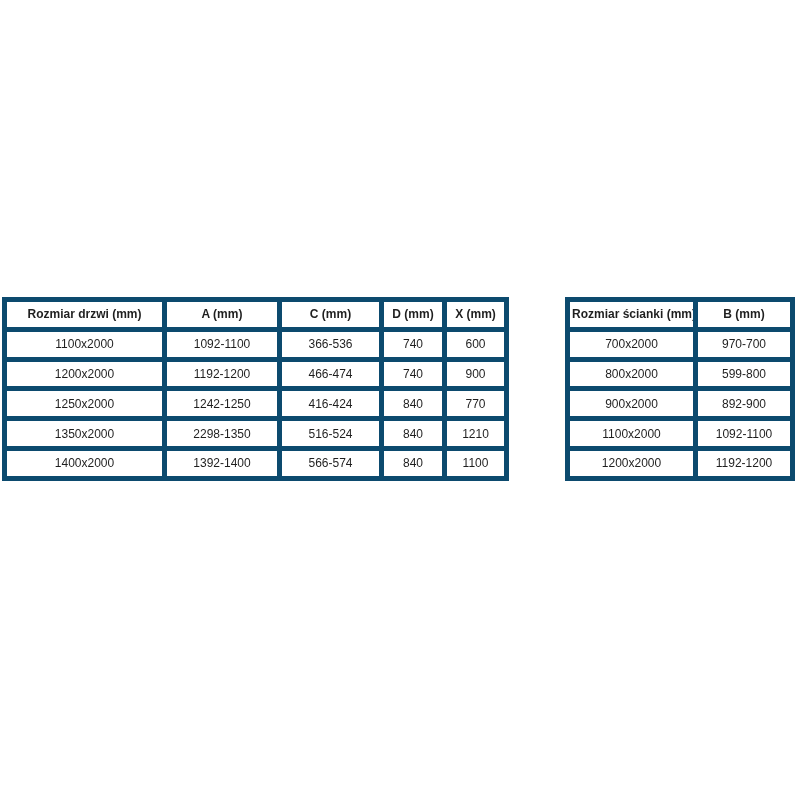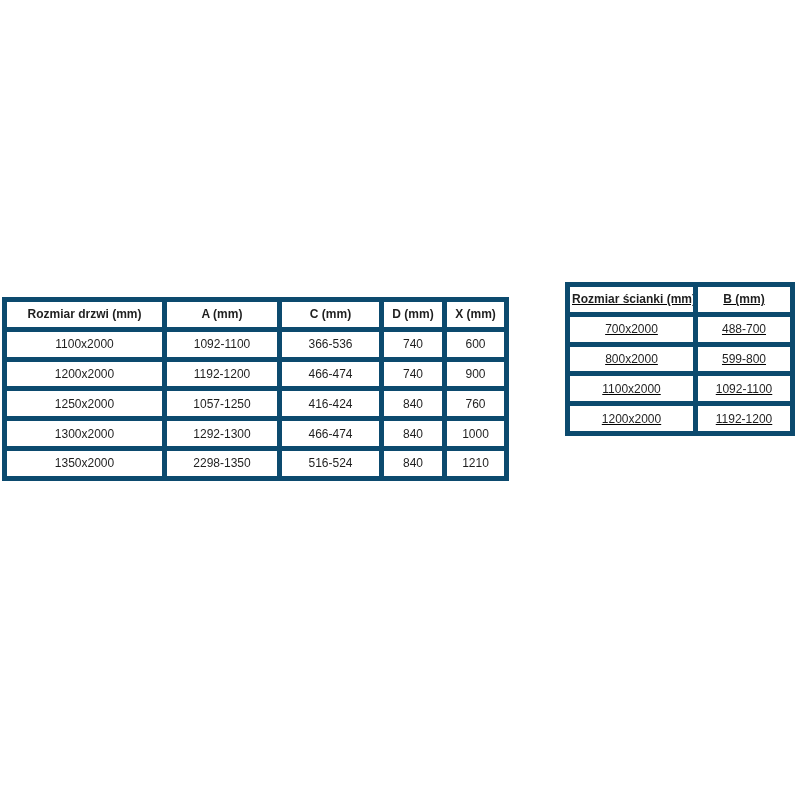--- a/index.html
+++ b/index.html
@@ -42,23 +42,22 @@
     top: 297px;
     width: 502px;
   }
   #doors-table col:nth-child(1) { width: 160px; }
   #doors-table col:nth-child(2) { width: 115px; }
   #doors-table col:nth-child(3) { width: 102px; }
   #doors-table col:nth-child(4) { width: 63px; }
   #doors-table col:nth-child(5) { width: 62px; }
   #walls-table {
     left: 565px;
-    top: 282px;
+    top: 297px;
     width: 225px;
-    text-decoration: underline;
   }
   #walls-table col:nth-child(1) { width: 128px; }
   #walls-table col:nth-child(2) { width: 97px; }
 </style>
 </head>
 <body>
 
 <div class="page">
 
   <table class="spec" id="doors-table">
@@ -88,61 +87,65 @@
         </tr>
         <tr>
           <td>1200x2000</td>
           <td>1192-1200</td>
           <td>466-474</td>
           <td>740</td>
           <td>900</td>
         </tr>
         <tr>
           <td>1250x2000</td>
-          <td>1057-1250</td>
+          <td>1242-1250</td>
           <td>416-424</td>
           <td>840</td>
-          <td>760</td>
-        </tr>
-        <tr>
-          <td>1300x2000</td>
-          <td>1292-1300</td>
-          <td>466-474</td>
-          <td>840</td>
-          <td>1000</td>
+          <td>770</td>
         </tr>
         <tr>
           <td>1350x2000</td>
           <td>2298-1350</td>
           <td>516-524</td>
           <td>840</td>
           <td>1210</td>
+        </tr>
+        <tr>
+          <td>1400x2000</td>
+          <td>1392-1400</td>
+          <td>566-574</td>
+          <td>840</td>
+          <td>1100</td>
         </tr>
       </tbody>
     </table>
 
   <table class="spec" id="walls-table">
     <colgroup>
       <col>
         <col>
     </colgroup>
   <thead>
         <tr>
           <th>Rozmiar ścianki (mm)</th>
           <th>B (mm)</th>
         </tr>
       </thead>
       <tbody>
         <tr>
           <td>700x2000</td>
-          <td>488-700</td>
+          <td>970-700</td>
         </tr>
         <tr>
           <td>800x2000</td>
           <td>599-800</td>
+        </tr>
+        <tr>
+          <td>900x2000</td>
+          <td>892-900</td>
         </tr>
         <tr>
           <td>1100x2000</td>
           <td>1092-1100</td>
         </tr>
         <tr>
           <td>1200x2000</td>
           <td>1192-1200</td>
         </tr>
       </tbody>

